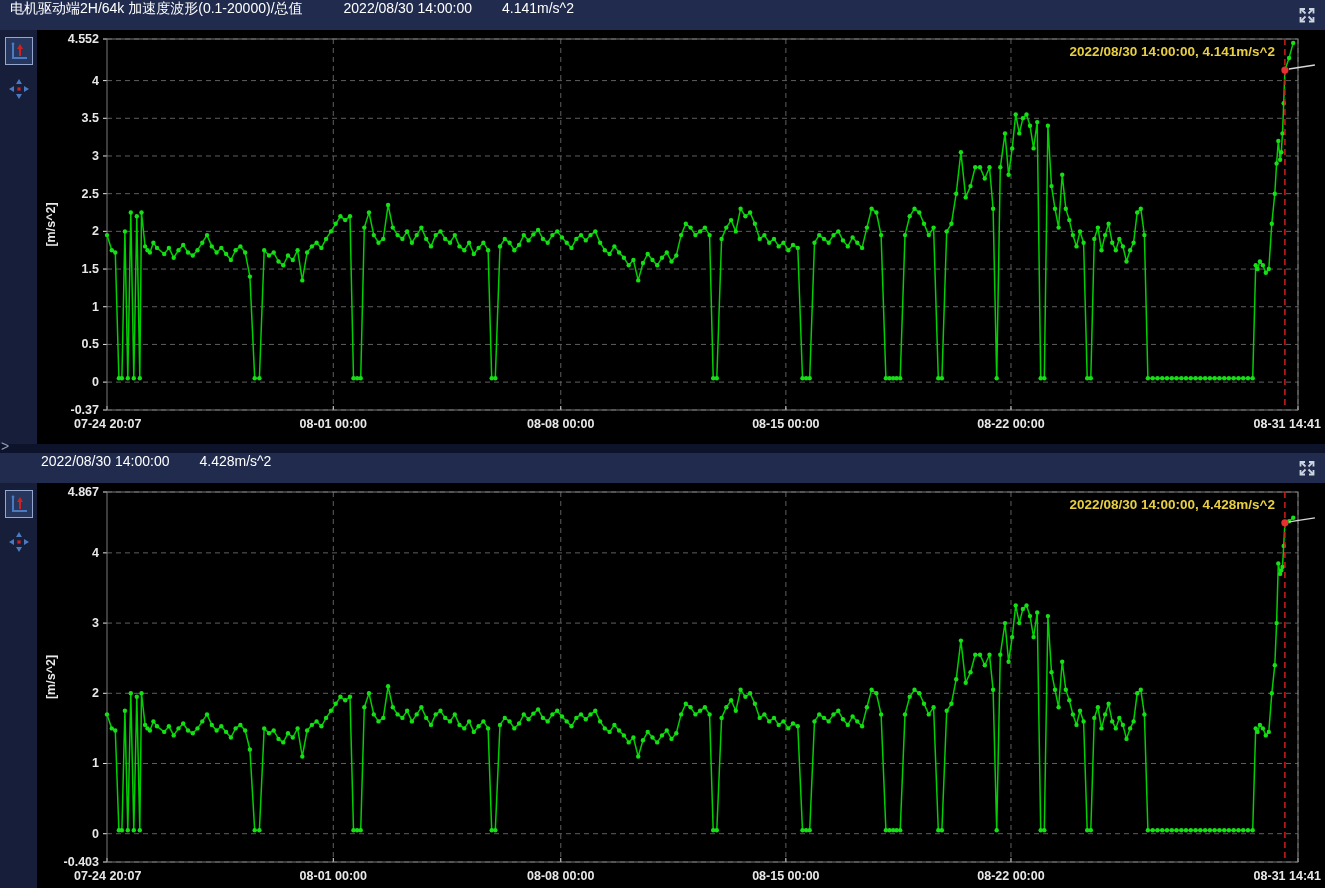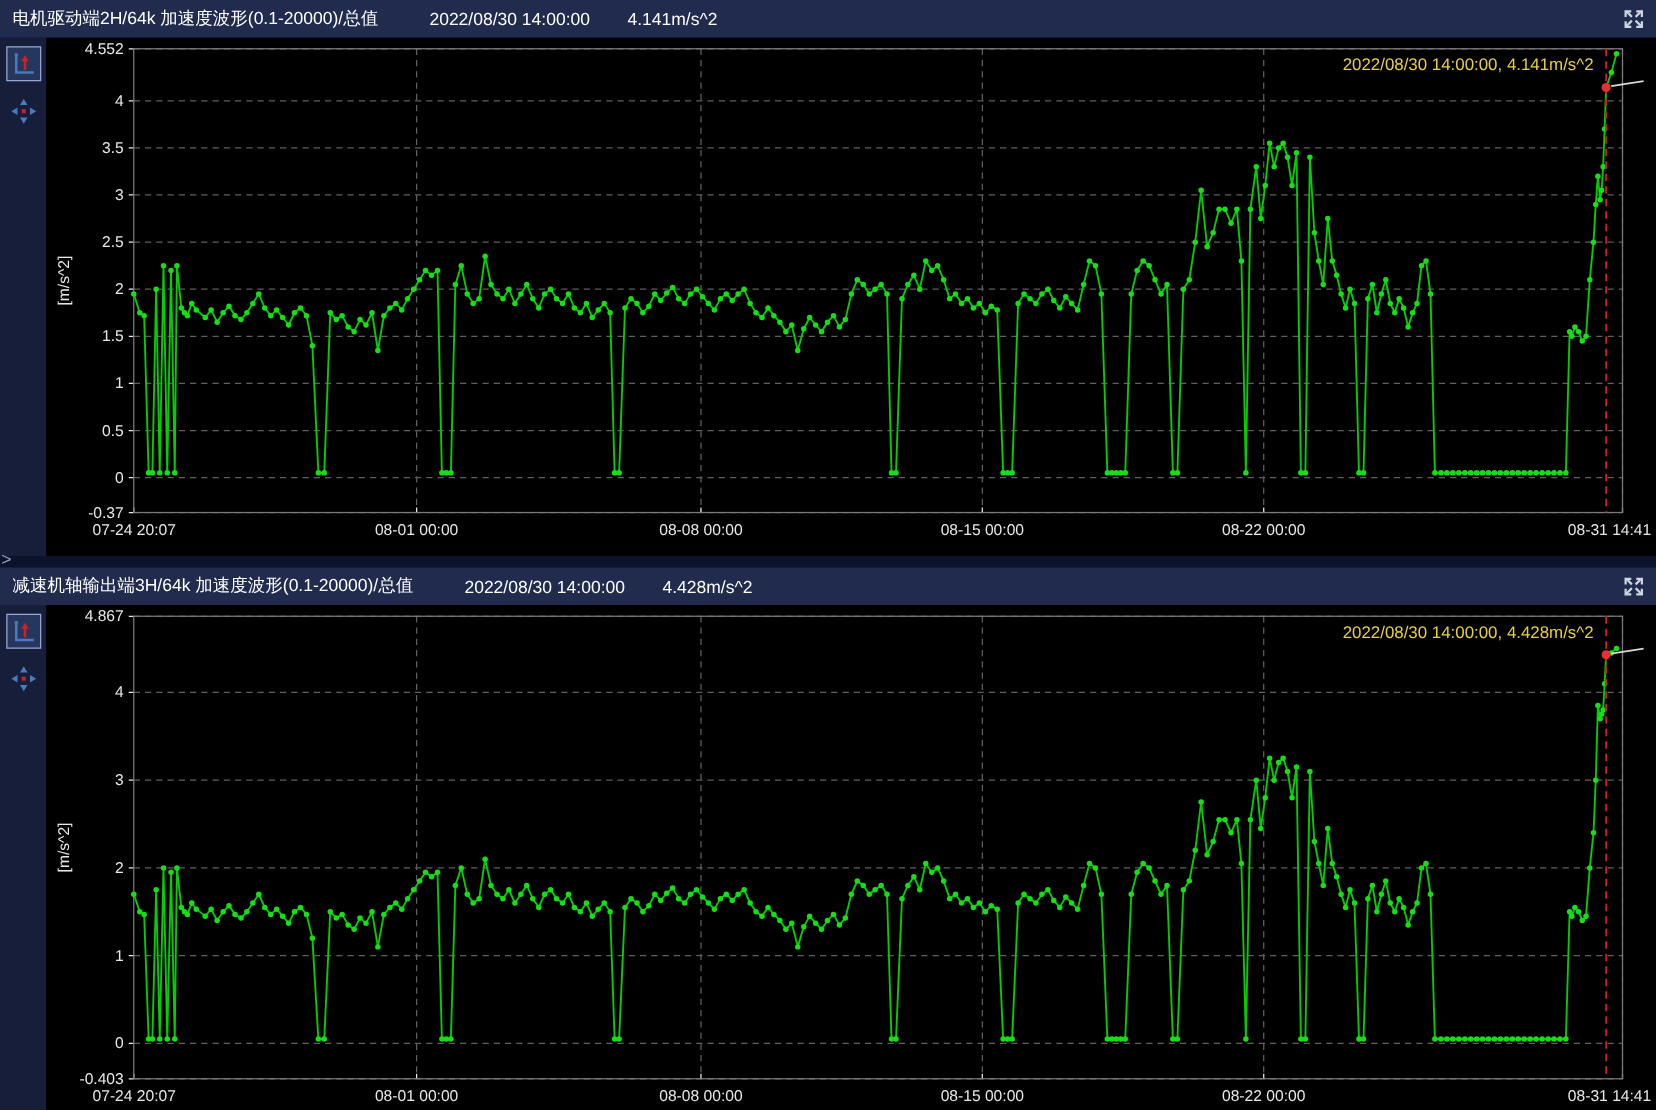--- a/index.html
+++ b/index.html
@@ -4,21 +4,21 @@
 <style>
   html,body{margin:0;padding:0;}
   body{
     width:1325px;height:888px;overflow:hidden;
     background:#0c132a;
     font-family:"Liberation Sans",sans-serif;
     -webkit-font-smoothing:antialiased;
   }
   .panel{position:relative;}
   .hdr{
-    height:30px;background:#202b4d;display:flex;align-items:center;
+    height:30px;background:#202b4d;display:flex;
     color:#ffffff;font-size:14px;position:relative;white-space:nowrap;
   }
   .hdr .title{margin-left:10px;}
   .hdr .ts{margin-left:41px;}
   .hdr .reading{margin-left:30px;}
   .expand{
     position:absolute;right:6px;top:3px;width:24px;height:24px;
     display:flex;align-items:center;justify-content:center;cursor:pointer;
   }
   .pbody{display:flex;}
@@ -26,21 +26,21 @@
     width:37px;background:#161e3a;display:flex;flex-direction:column;
     align-items:center;padding-top:7px;gap:12px;box-sizing:border-box;
   }
   .toolbtn{
     width:28px;height:28px;border:1px solid #93a7cf;background:#27365c;
     display:flex;align-items:center;justify-content:center;box-sizing:border-box;cursor:pointer;
   }
   .panbtn{
     width:24px;height:24px;display:flex;align-items:center;justify-content:center;cursor:pointer;
   }
-  .chart{flex:1;background:#000000;}
+  .chart{flex:1;background:#000000;font-weight:bold;}
   .splitter{height:9px;background:#0c132a;position:relative;}
   .splitter .chev{
     position:absolute;left:1px;top:-5px;color:#93a0bd;font-size:14px;
     line-height:14px;cursor:pointer;
   }
   svg text{font-family:"Liberation Sans",sans-serif;}
 </style>
 </head>
 <body>
 
@@ -428,21 +428,20 @@
     </div>
   </div>
 </div>
 
 <div class="splitter">
   <span class="chev">&gt;</span>
 </div>
 
 <div class="panel">
   <div class="hdr">
-    <span class="title">减速机轴输出端3H/64k 加速度波形(0.1-20000)/总值</span>
     <span class="ts">2022/08/30 14:00:00</span>
     <span class="reading">4.428m/s^2</span>
     <span class="expand">
       <svg width="20" height="20" viewBox="0 0 20 20">
         <g stroke="#cdd4e2" stroke-width="1.8" fill="none">
           <line x1="11.5" y1="8.5" x2="16" y2="4"></line>
             <polyline points="12,4 16.5,4 16.5,8.5"></polyline>
           <line x1="8.5" y1="11.5" x2="4" y2="16"></line>
             <polyline points="8,16.5 3.5,16.5 3.5,12"></polyline>
           <line x1="8.5" y1="8.5" x2="4" y2="4"></line>

